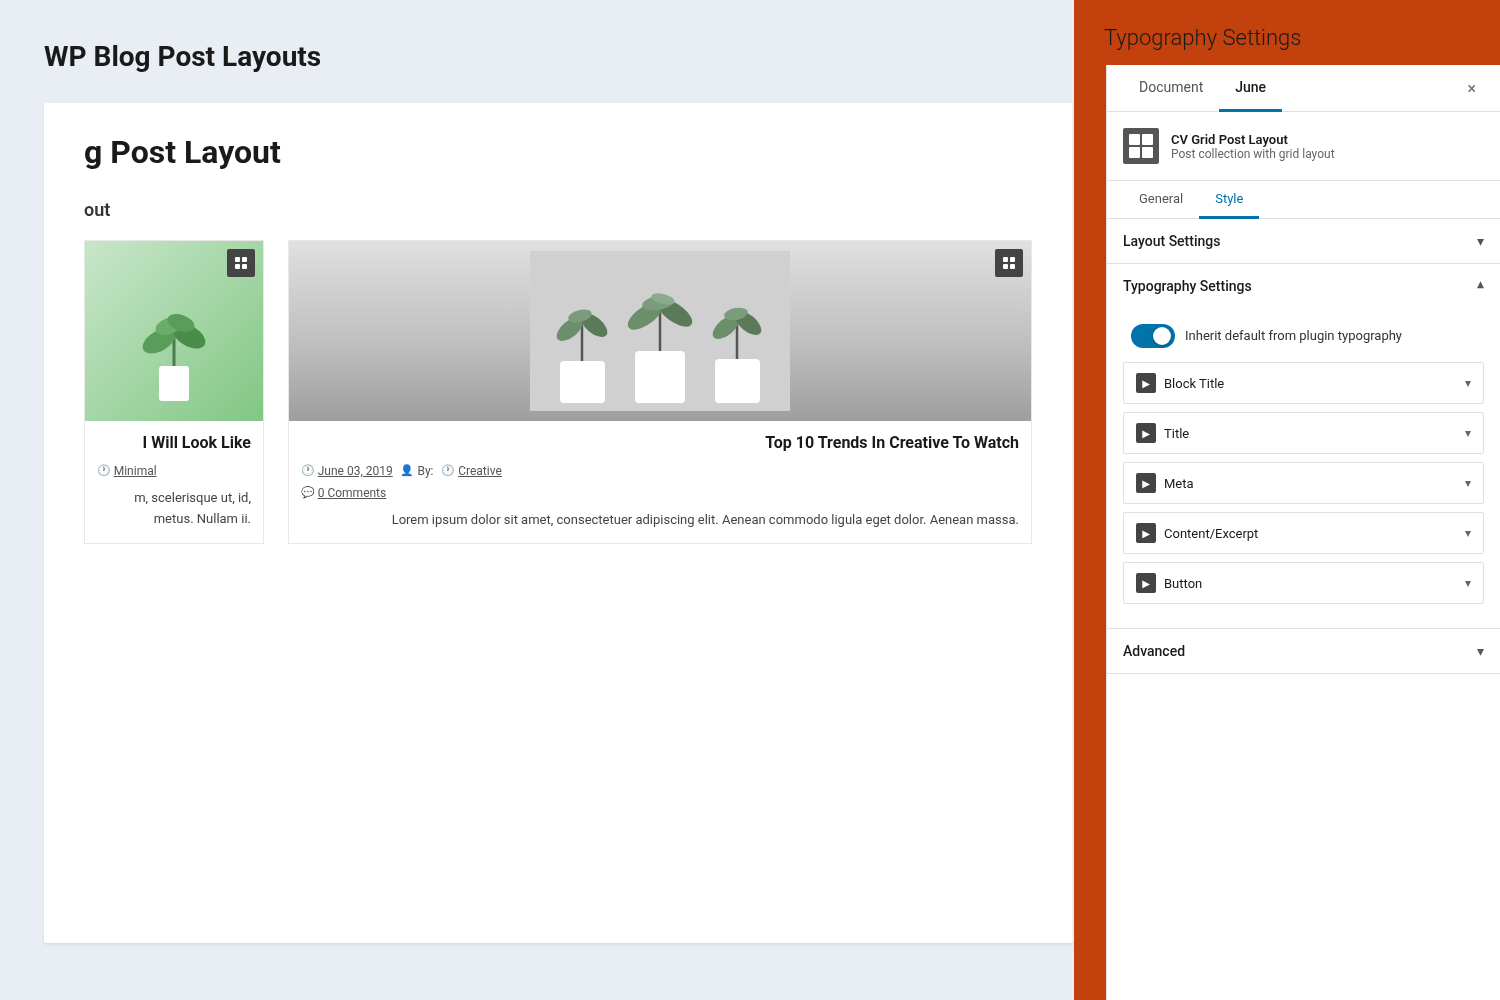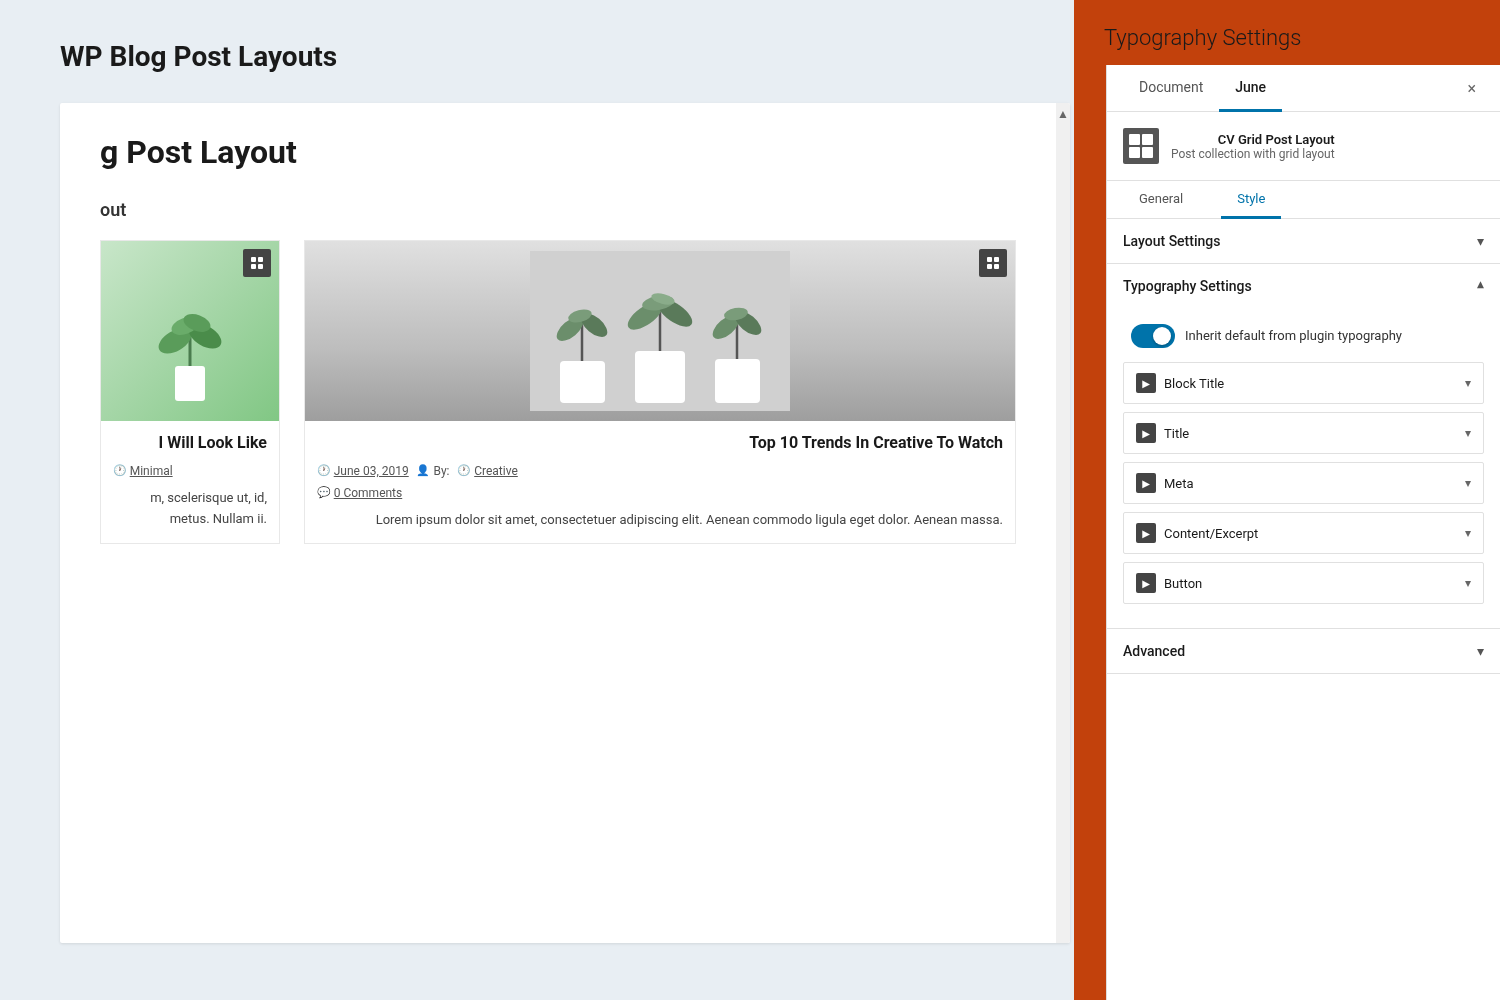--- a/index.html
+++ b/index.html
@@ -12,21 +12,21 @@
       position: relative;
     }
 
     
     .main-area {
       position: absolute;
       left: 0;
       top: 0;
       right: 370px;
       bottom: 0;
-      padding: 40px 60px;
+      padding: 40px 44px;
     }
 
     .page-title {
       font-size: 28px;
       font-weight: 700;
       color: #1a1a1a;
       margin-bottom: 30px;
     }
 
     .editor-canvas {
@@ -238,21 +238,20 @@
       padding: 8px;
     }
 
     
     .block-info {
       display: flex;
       align-items: center;
       gap: 12px;
       padding: 16px;
       border-bottom: 1px solid #e0e0e0;
-      text-align: right;
     }
 
     .block-icon {
       width: 36px;
       height: 36px;
       background: #555;
       display: grid;
       grid-template-columns: 1fr 1fr;
       gap: 2px;
       padding: 6px;
@@ -273,21 +272,20 @@
     .block-info-text .block-desc {
       font-size: 12px;
       color: #666;
     }
 
     
     .sub-tabs {
       display: flex;
       border-bottom: 1px solid #e0e0e0;
       padding: 0 16px;
-      gap: 22px;
     }
 
     .sub-tab {
       padding: 10px 16px;
       font-size: 13px;
       color: #555;
       cursor: pointer;
       border-bottom: 3px solid transparent;
       margin-bottom: -1px;
     }

